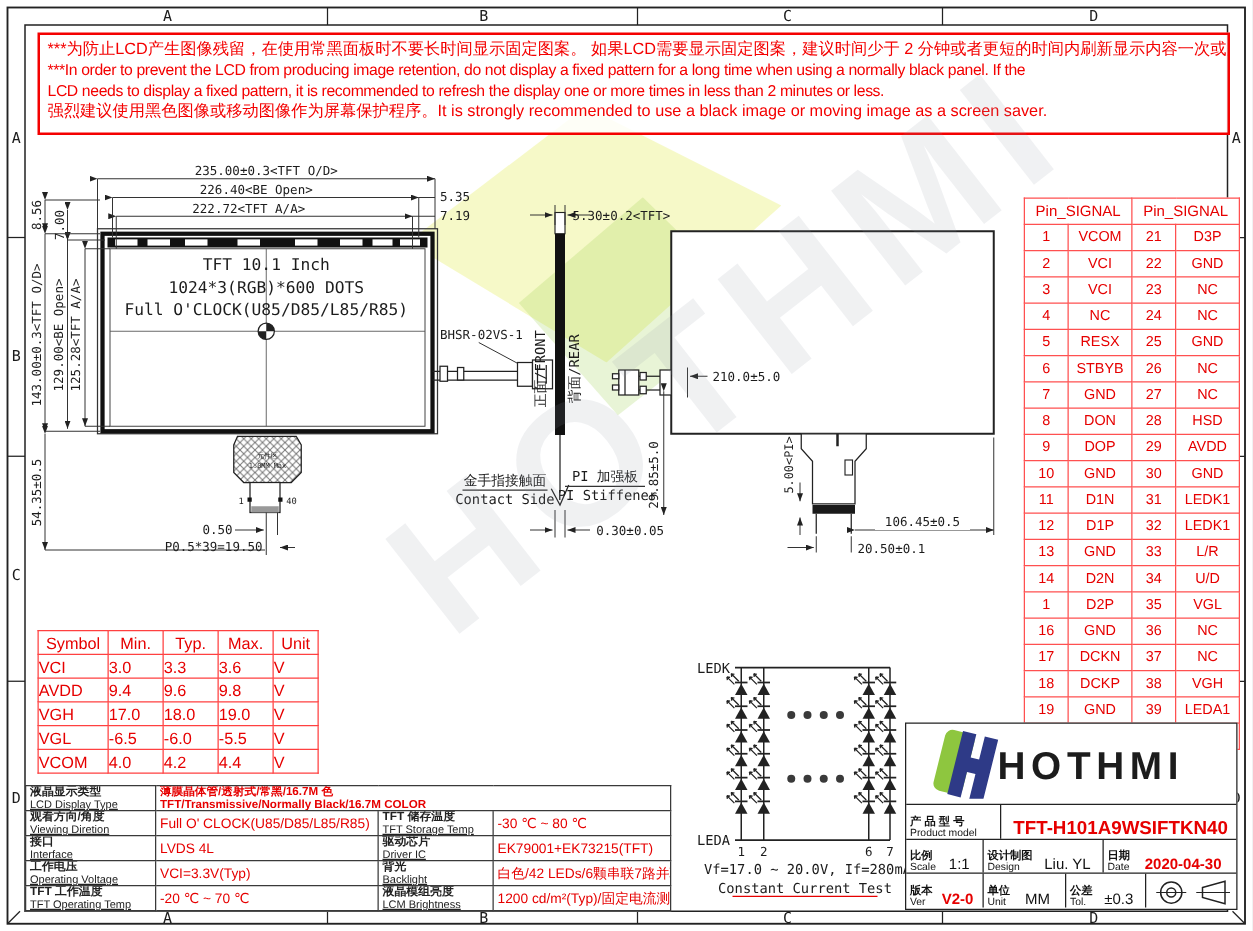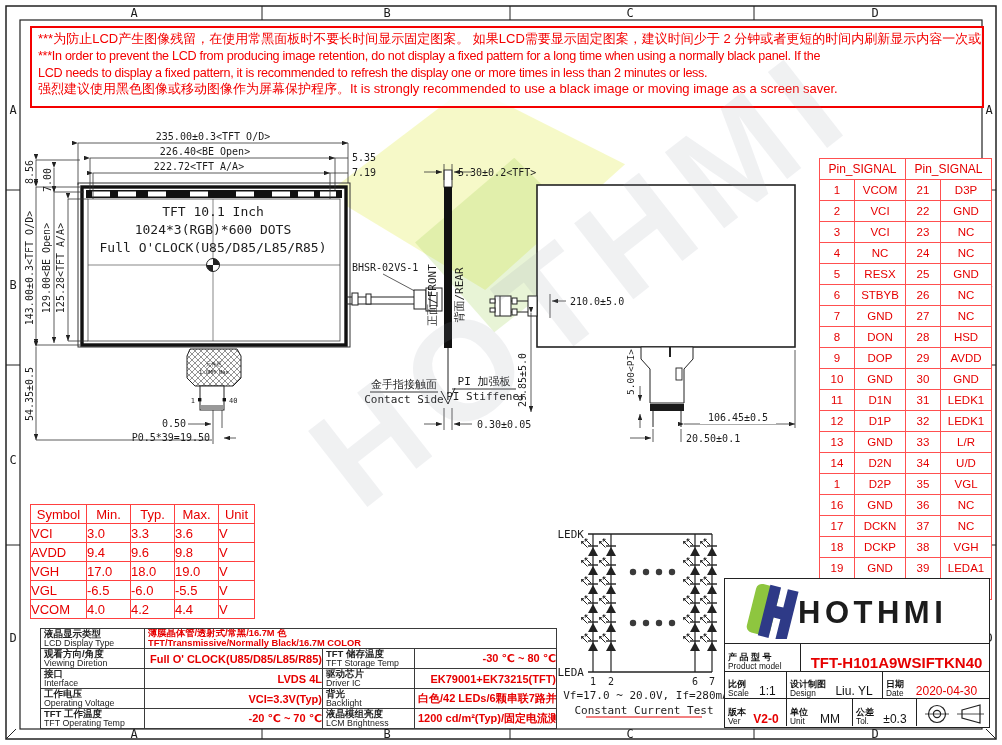--- a/index.html
+++ b/index.html
@@ -26,26 +26,26 @@
   
   #pintable{position:absolute;left:819px;top:158px;width:172px;z-index:2;
             font-size:11.5px;color:#e60000;text-align:center;table-layout:fixed;}
   #pintable th,#pintable td{border:1px solid #ff5050;height:20px;padding:0;overflow:hidden;}
   #pintable th{font-weight:normal;font-size:12px;}
   
   #symtable{position:absolute;left:30px;top:504px;width:224px;z-index:2;
             font-size:13px;color:#e60000;table-layout:fixed;}
   #symtable th,#symtable td{border:1.4px solid #ff4040;height:18px;padding:0;font-weight:normal;}
   
-  #spectable{position:absolute;left:40px;top:628px;width:516px;z-index:2;table-layout:fixed;
+  #spectable{position:absolute;left:20px;top:628px;width:516px;z-index:2;table-layout:fixed;
              font-size:11px;}
   #spectable td{border:1px solid #3a3a3a;height:19px;padding:0 0 0 3px;overflow:hidden;vertical-align:middle;}
   .lblcn{font-size:9.5px;font-weight:bold;color:#222;line-height:9.5px;}
-  .lblen{font-size:8.8px;color:#222;line-height:9.2px;}
-  .specval{color:#e60000;font-weight:bold;font-size:11px;white-space:nowrap;text-align:right;}
+  .lblen{font-size:8.8px;color:#222;line-height:9.2px;text-decoration:underline;}
+  .specval{color:#e60000;font-weight:normal;font-size:11px;white-space:nowrap;}
   .specval2{color:#e60000;font-weight:bold;font-size:9.3px;line-height:9.6px;white-space:nowrap;}
   
   #titleblock{position:absolute;left:724px;top:578px;width:266px;height:150px;z-index:2;
               border:1.6px solid #222;background:#fff;box-sizing:border-box;}
   .tb-row{display:flex;border-top:1px solid #222;box-sizing:border-box;}
   .tb-cell{display:flex;align-items:flex-end;border-right:1px solid #222;box-sizing:border-box;padding-left:3px;}
   .tb-cell:last-child{border-right:none;}
   .tb-lbl{display:flex;flex-direction:column;justify-content:center;}
   .tb-lbl .cn{font-size:9px;font-weight:bold;color:#111;line-height:10px;}
   .tb-lbl .en{font-size:8.3px;color:#111;line-height:9px;}
@@ -633,21 +633,21 @@
             <span class="cn">设计制图</span>
             <span class="en">Design</span>
           </div>
         <div class="tb-val">Liu. YL</div>
       </div>
       <div class="tb-cell" style="flex:1">
         <div class="tb-lbl">
             <span class="cn">日期</span>
             <span class="en">Date</span>
           </div>
-        <div class="tb-val red" style="font-weight:normal">2020-04-30</div>
+        <div class="tb-val red" style="font-weight:bold">2020-04-30</div>
       </div>
     </div>
     <div class="tb-row" style="height:28px">
       <div class="tb-cell" style="width:62px">
         <div class="tb-lbl">
             <span class="cn">版本</span>
             <span class="en">Ver</span>
           </div>
         <div class="tb-val red" style="font-weight:bold">V2-0</div>
       </div>

